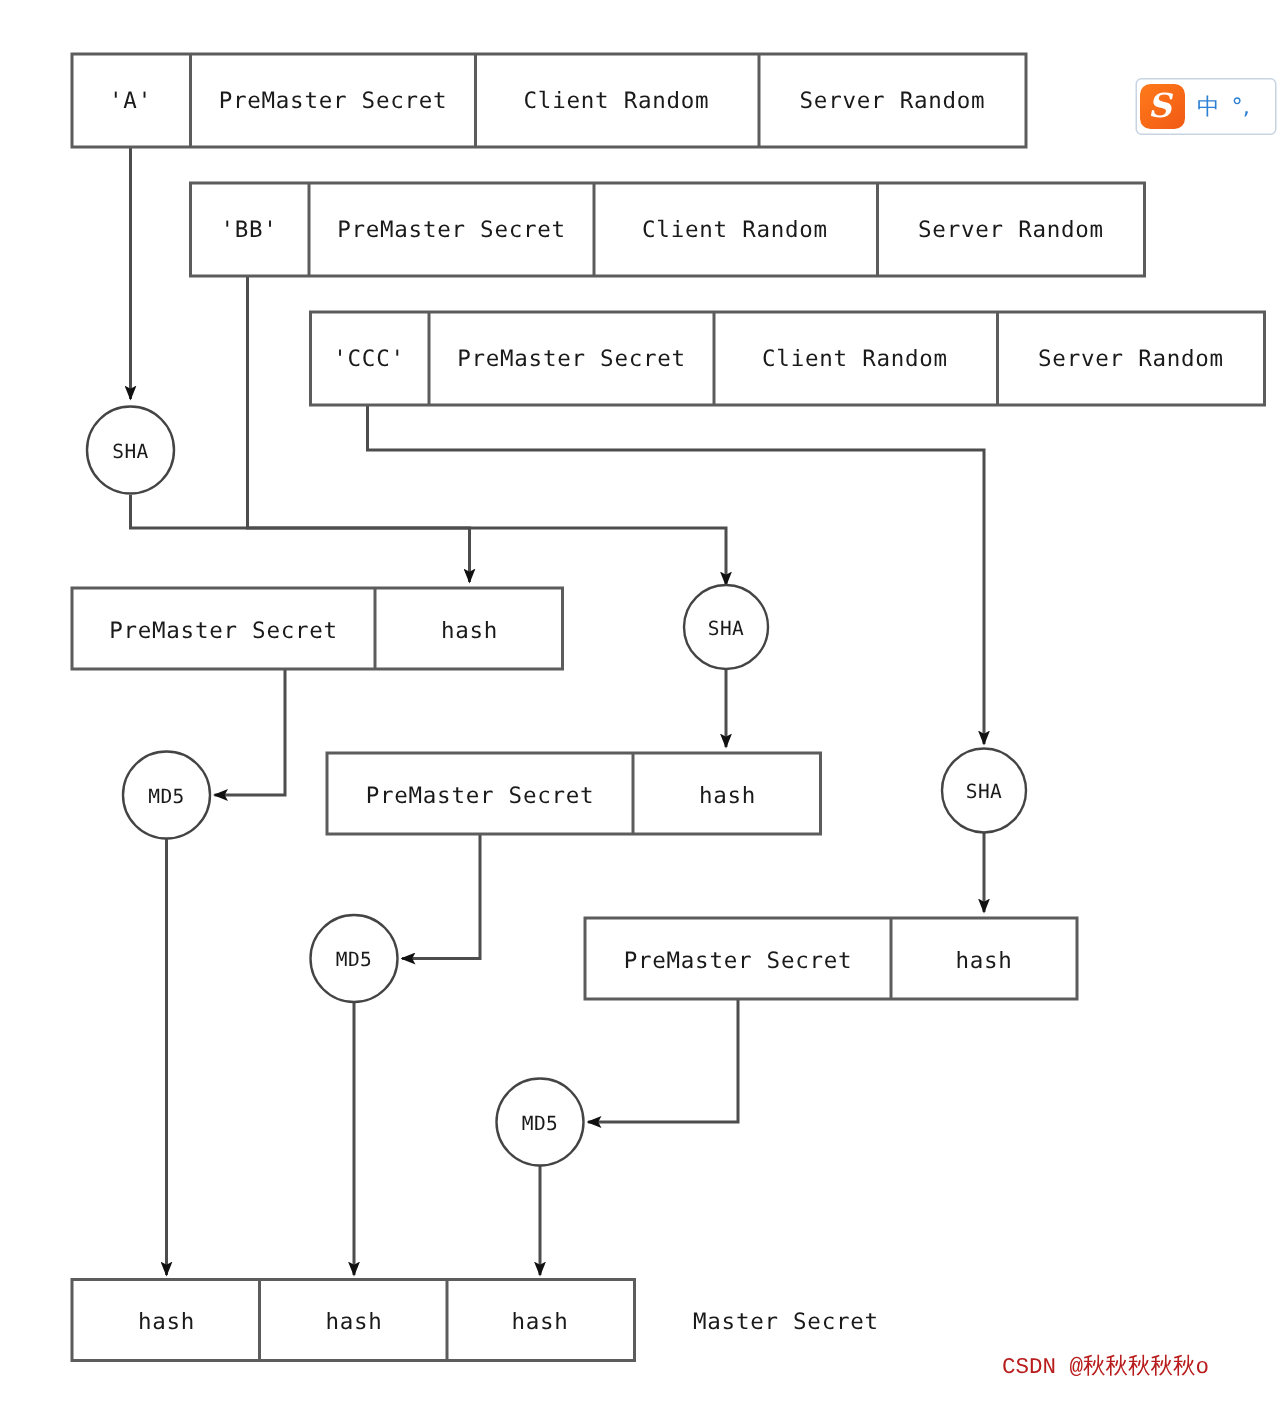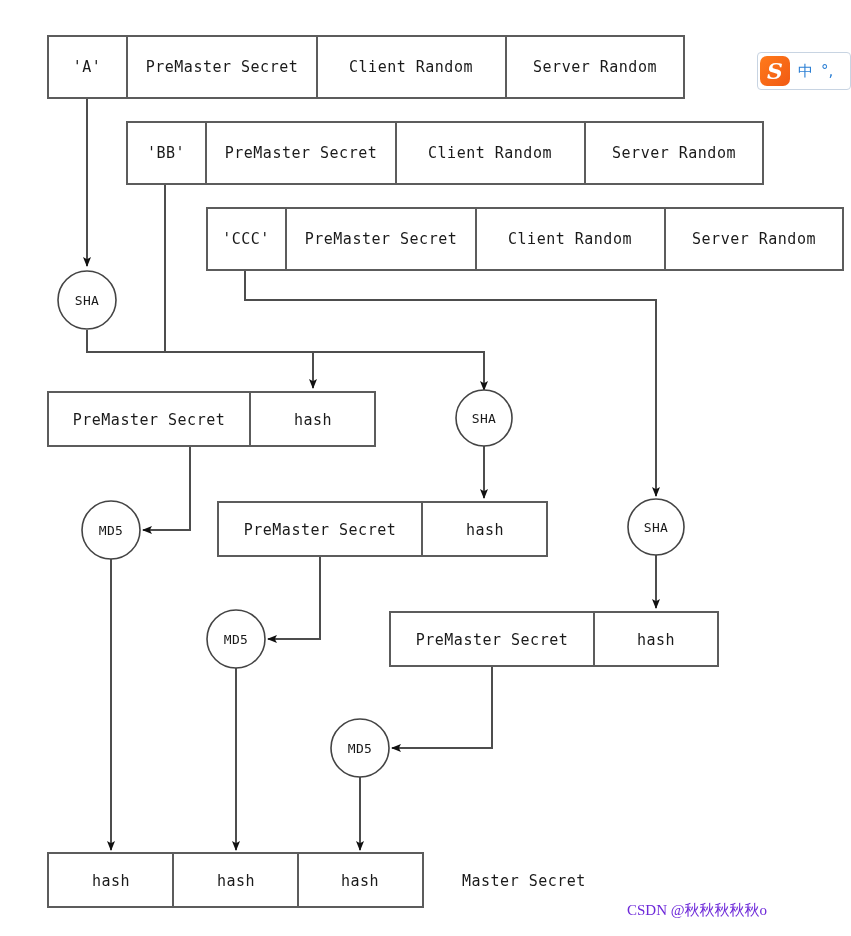--- a/index.html
+++ b/index.html
@@ -91,24 +91,24 @@
   }
   .ime-item {
     color: #2b7fd4;
     font-family: "DejaVu Sans", "Liberation Sans", sans-serif;
     font-size: 15px;
     margin-left: 8px;
     white-space: nowrap;
   }
   #csdn-watermark {
     position: absolute;
-    left: 627px;
+    left: 668px;
     top: 901px;
-    color: #6d28d9;
-    font-family: Liberation Serif, serif;
+    color: #b91c1c;
+    font-family: Liberation Mono, monospace;
     font-size: 15px;
     white-space: nowrap;
   }
 </style>
 </head>
 <body>
 
 <svg id="diagram-canvas" viewBox="0 0 851 936">
   <defs>
     <marker id="arrowhead" markerWidth="10" markerHeight="8" refX="9" refY="4" orient="auto" markerUnits="userSpaceOnUse">

